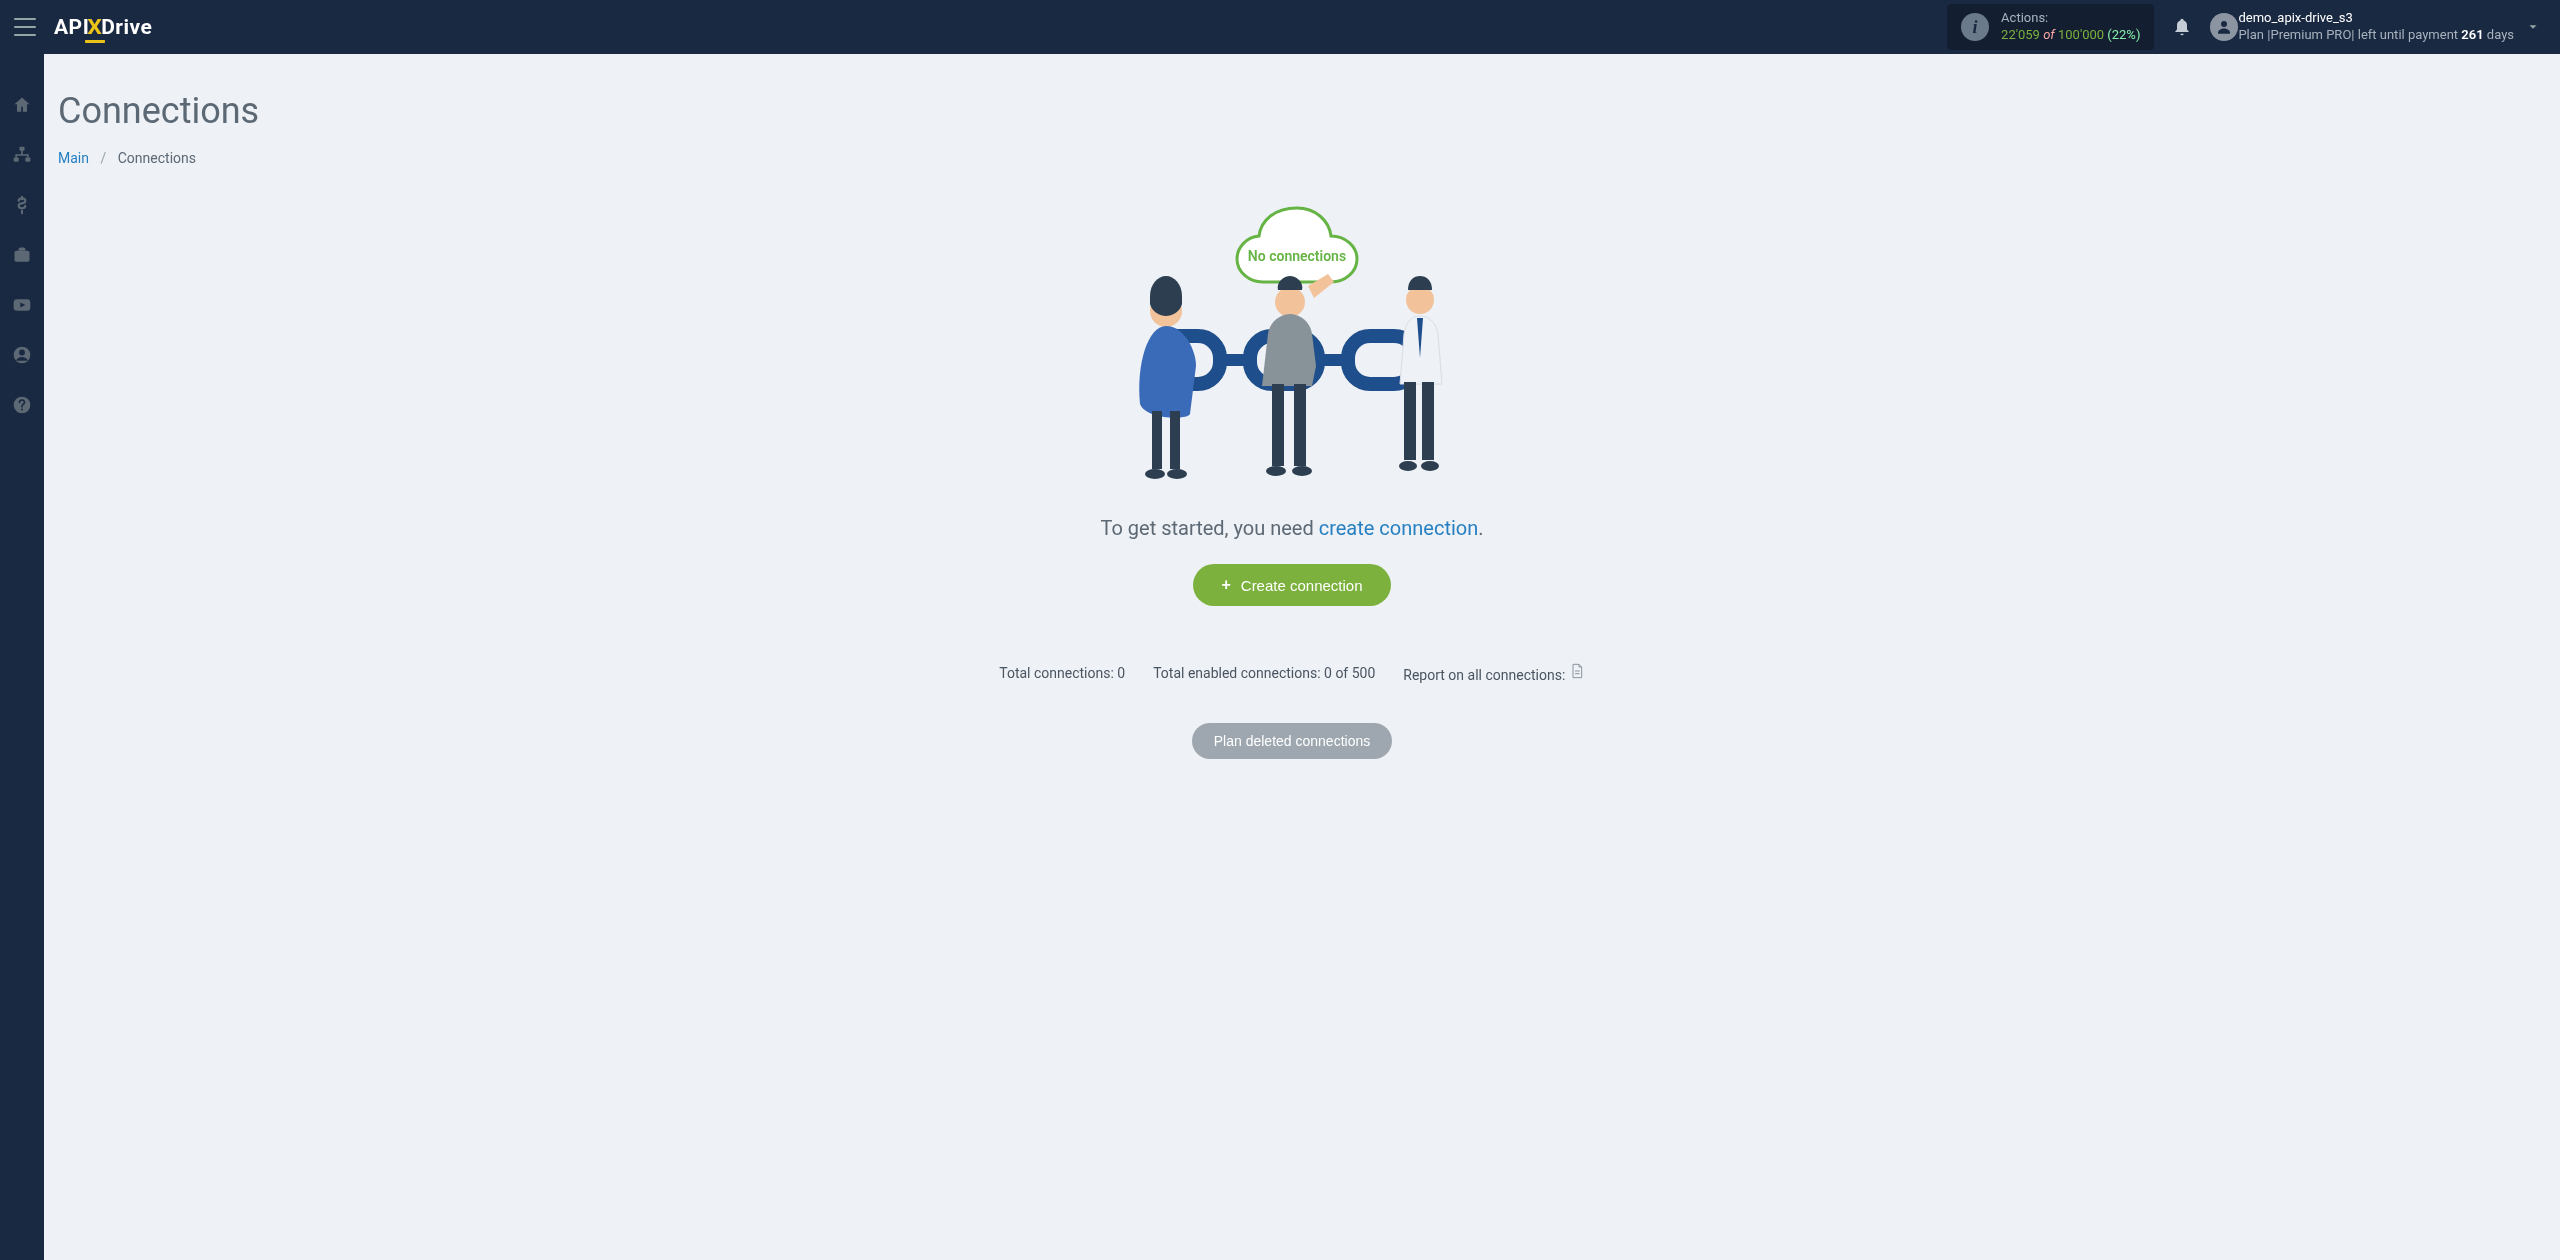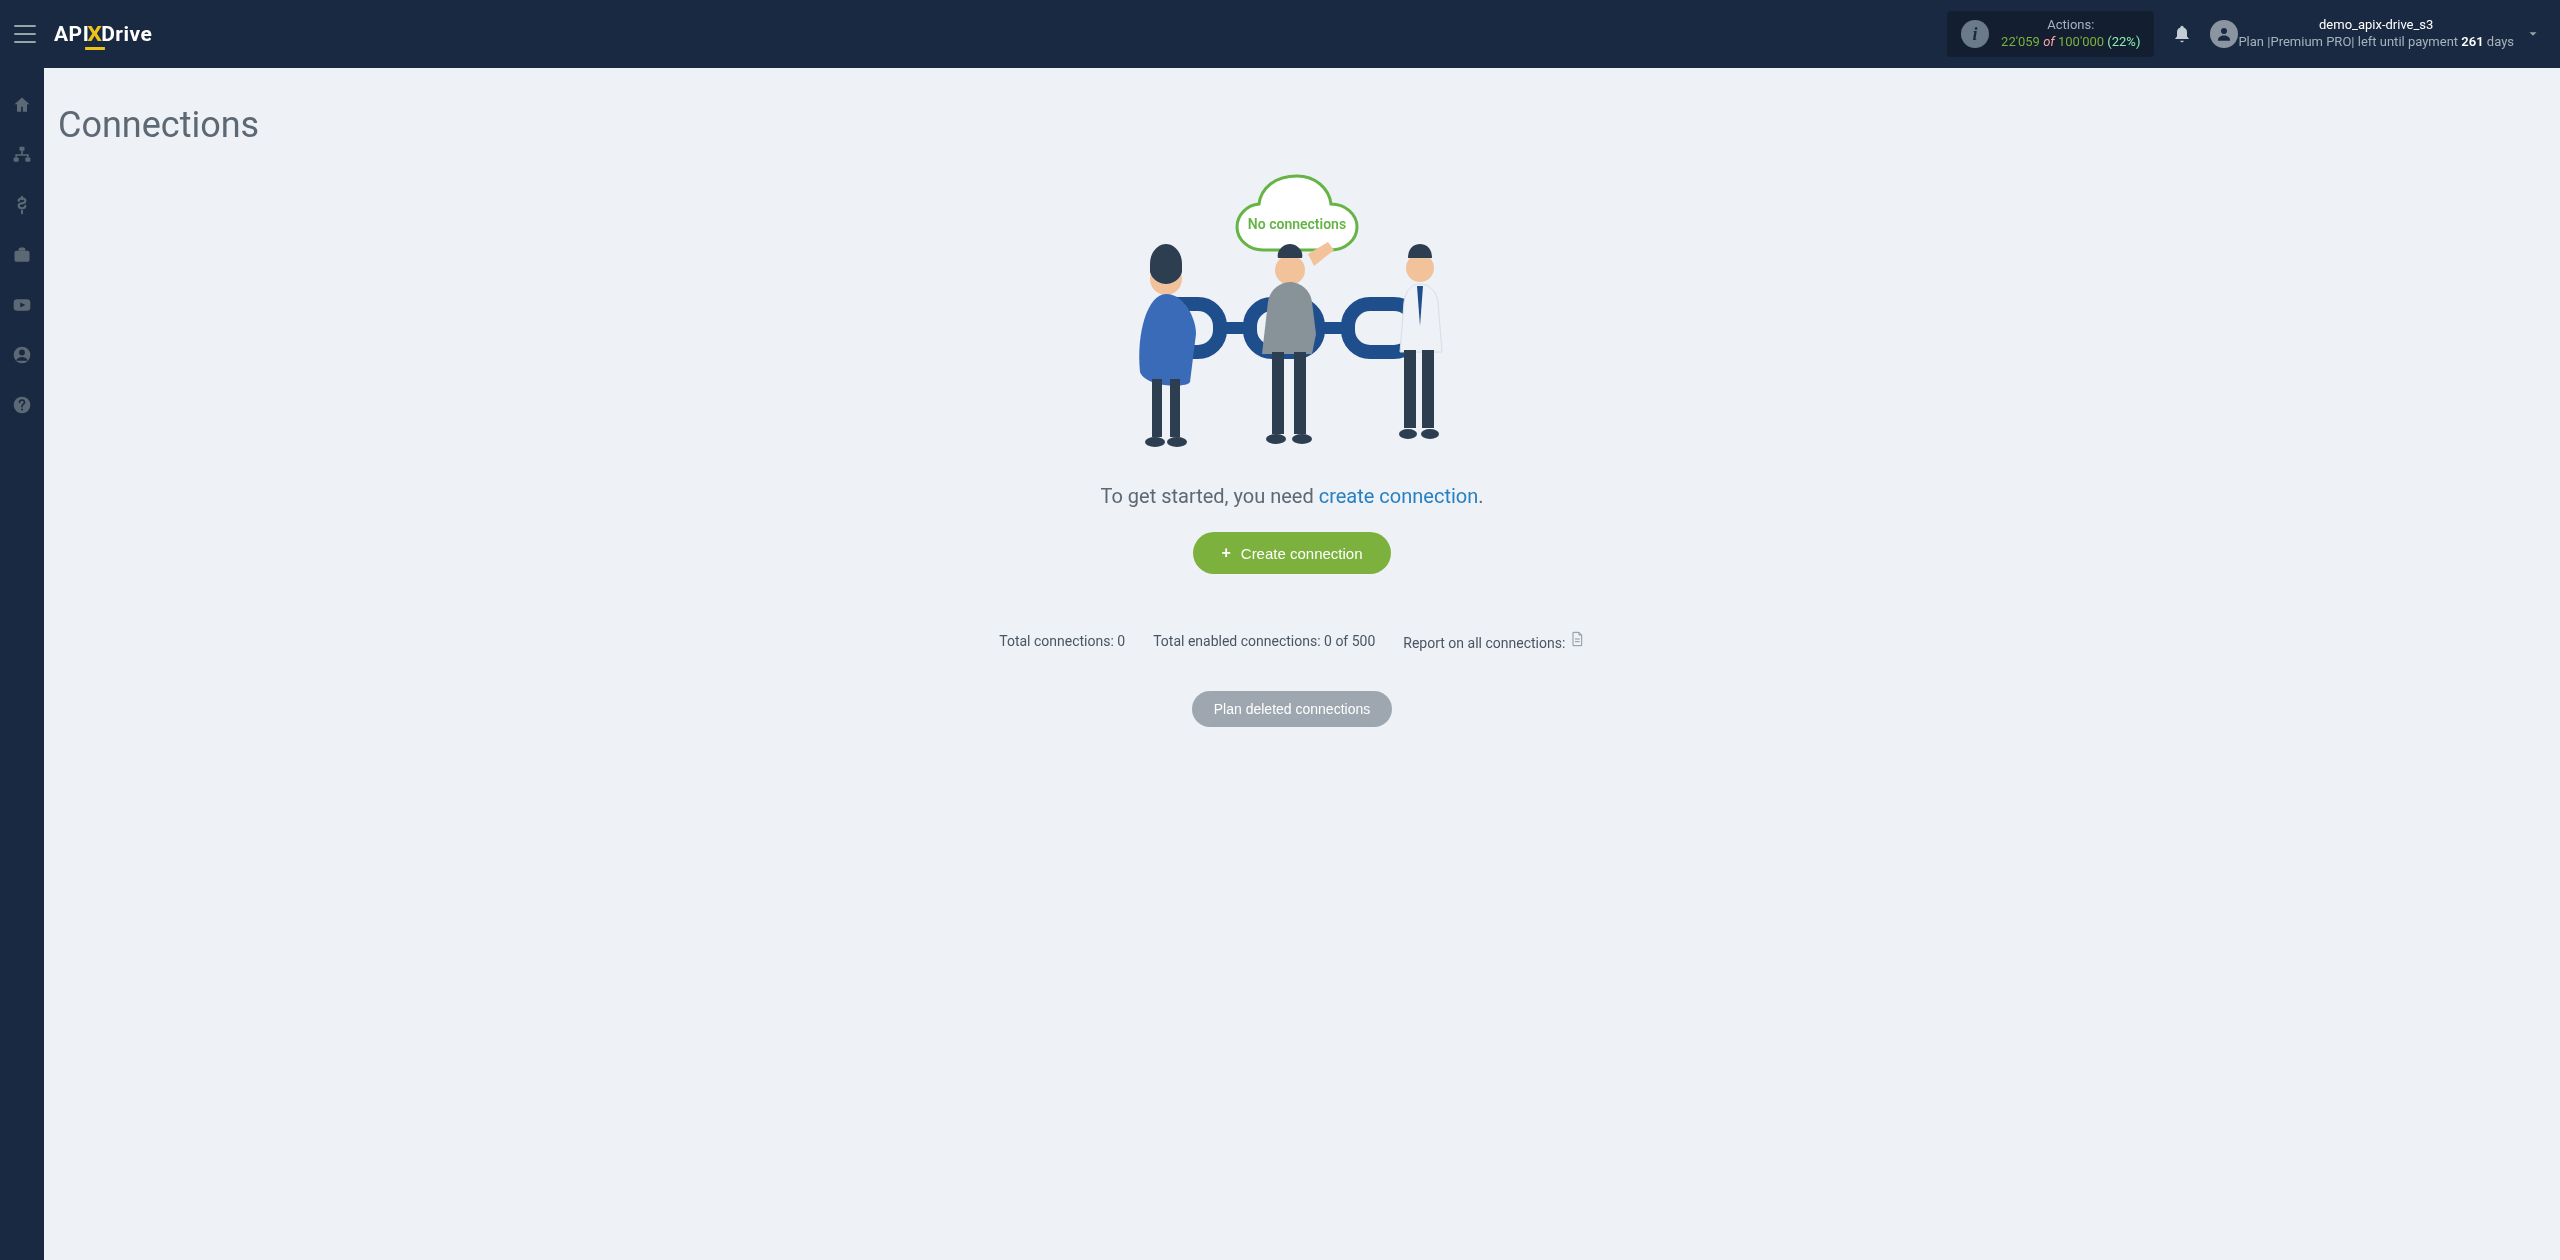--- a/index.html
+++ b/index.html
@@ -1,17 +1,17 @@
 <!DOCTYPE html>
 <html><head>
 <meta charset="utf-8">
 <style>
 * { margin:0; padding:0; box-sizing:border-box; }
 body { font-family: -apple-system, BlinkMacSystemFont, "Segoe UI", Roboto, Arial, sans-serif; background:#eef1f5; color:#2c3e50; }
-.header { height:68px; background:#1a2942; display:flex; align-items:center; padding:0 20px 0 14px;text-align:center; }
+.header { height:54px; background:#1a2942; display:flex; align-items:center; padding:0 20px 0 14px; }
 .hamburger { width:22px; height:18px; display:flex; flex-direction:column; justify-content:space-between; cursor:pointer; margin-right:18px; }
 .hamburger span { height:2px; background:#95a5a6; border-radius:1px; }
 .logo { display:flex; align-items:center; font-weight:700; font-size:21px; letter-spacing:.5px; color:#fff; }
 .logo .x { color:#ecc318; transform:scaleX(1.1); display:inline-block; margin:0 -1px; position:relative; }
 .logo .x::after { content:""; position:absolute; bottom:-4px; left:-2px; right:-2px; height:3px; background:#ecc318; }
 .header-right { margin-left:auto; display:flex; align-items:center; gap:18px; }
 .actions-box { background:rgba(0,0,0,.25); border-radius:4px; padding:6px 14px; display:flex; align-items:center; gap:12px; }
 .info-circle { width:28px; height:28px; border-radius:50%; background:#6b7a8a; display:flex; align-items:center; justify-content:center; color:#1a2942; font-weight:900; font-style:italic; font-family:Georgia,serif; font-size:18px; }
 .actions-text { font-size:13px; line-height:1.3; }
 .actions-label { color:#a8b2bd; }
@@ -137,20 +137,25 @@
       <svg viewBox="0 0 24 24">
         <circle cx="12" cy="12" r="10"></circle>
         <path d="M9 9a3 3 0 116 0c0 1.5-1.5 2-2.5 3-.5.5-.5 1.5-.5 2" stroke="#1a2942" stroke-width="2" fill="none" stroke-linecap="round"></path>
         <circle cx="12" cy="17.5" r="1.2" fill="#1a2942"></circle>
       </svg>
     </div>
 </div>
 
 <div class="main">
   <h1 class="page-title">Connections</h1>
+  <div class="breadcrumb">
+    <a href="#">Main</a>
+    <span class="sep">/</span>
+    <span>Connections</span>
+  </div>
 
   <div class="empty">
     <div class="illu">
       <svg viewBox="0 0 340 300" width="340" height="300">
 
         <g>
           <path d="M175 12c18 0 32 12 34 28 14 0 26 10 26 23s-12 23-26 23h-68c-14 0-26-10-26-23 0-12 10-22 22-23 2-16 16-28 38-28z" fill="#fff" stroke="#66b445" stroke-width="3"></path>
           <text x="175" y="65" text-anchor="middle" font-size="14" font-weight="600" fill="#66b445">No connections</text>
         </g>
 

